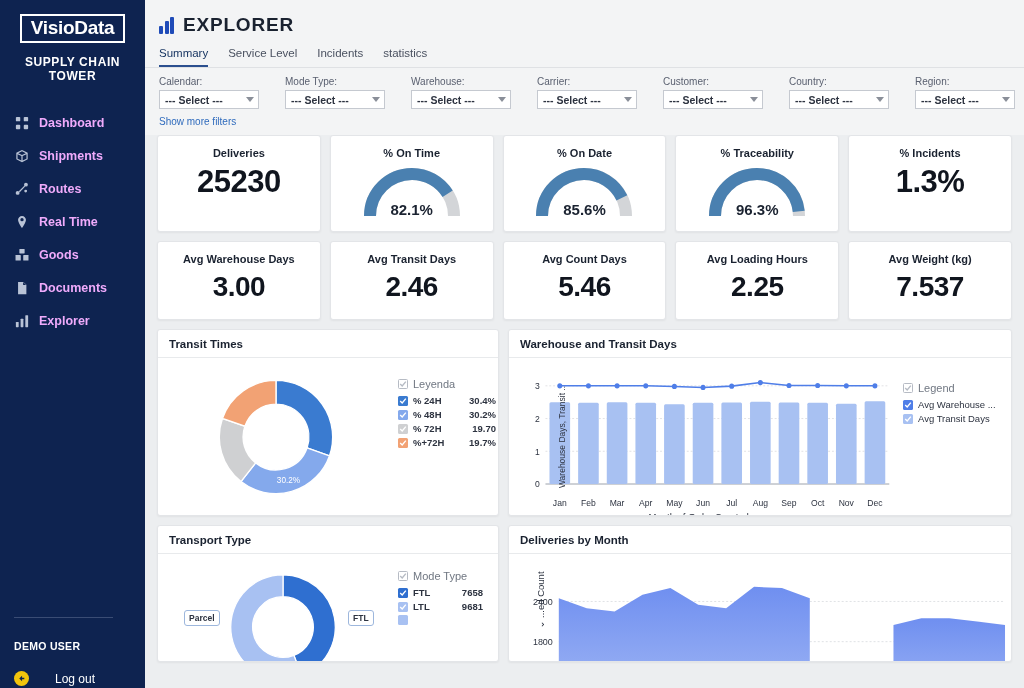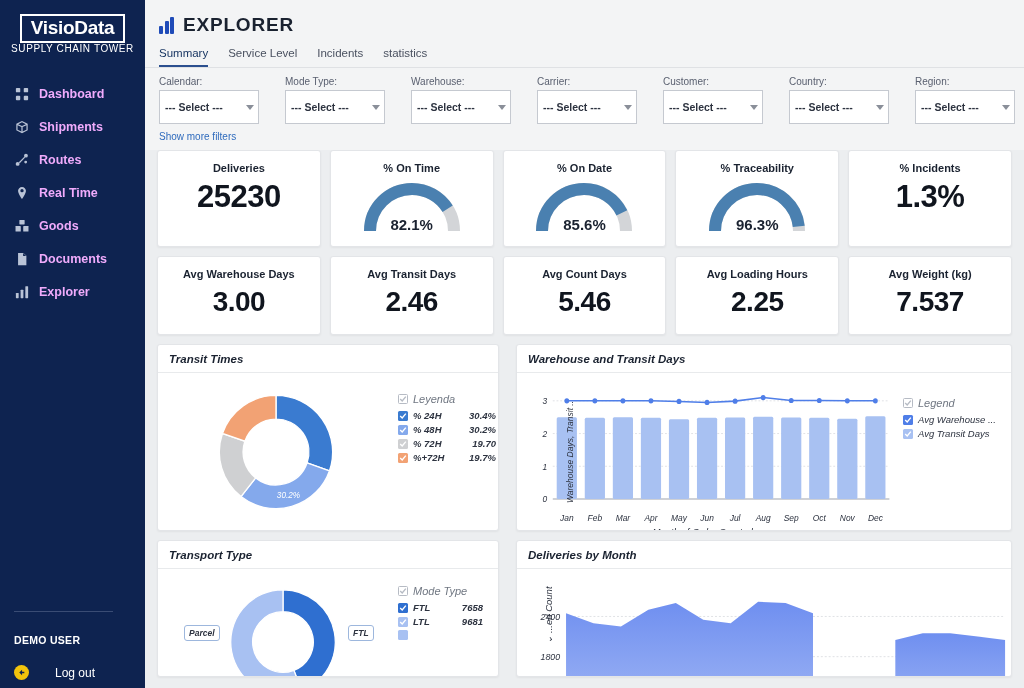--- a/index.html
+++ b/index.html
@@ -22,40 +22,40 @@
   }
   .brand { padding: 14px 0 6px 0; text-align: center; }
   .brand-box {
     display: inline-block;
     border: 2px solid #ffffff;
     padding: 2px 9px 3px 9px;
     font-size: 19px; font-weight: bold; letter-spacing: -0.3px;
     line-height: 1.05;
   }
   .brand-sub {
-    margin-top: 0;
-    font-size: 10px; font-weight: normal; letter-spacing: 0.6px;
+    margin-top: 12px;
+    font-size: 12px; font-weight: bold; letter-spacing: 0.6px;
     color: #ffffff;
   }
   .nav { margin-top: 18px; }
   .nav-item {
     display: flex; align-items: center;
     gap: 10px;
     padding: 8px 0 8px 14px;
     font-size: 12.5px; font-weight: bold;
     color: #f0abfc;
     cursor: pointer;
     height: 33px;
   }
   .nav-ico { width: 15px; height: 15px; display: flex; align-items: center; justify-content: center; flex: 0 0 15px; }
   .nav-ico svg { width: 14px; height: 14px; fill: #b9c3d6; }
 
   .side-foot {
     position: absolute; left: 0; right: 18px; bottom: 0;
-    padding: 0 14px 8px 14px;
+    padding: 0 14px 2px 14px;
   }
   .side-divider { height: 1px; background: #3a4c74; margin: 0 0 22px 0; }
   .demo-user { font-size: 10.5px; font-weight: bold; letter-spacing: 0.3px; margin-bottom: 19px; }
   .logout { display: flex; align-items: center; gap: 26px; cursor: pointer; }
   .logout-ico {
     width: 15px; height: 15px; border-radius: 50%;
     background: #f2c40c;
     display: flex; align-items: center; justify-content: center;
     flex: 0 0 15px;
   }
@@ -78,21 +78,21 @@
   .tab {
     font-size: 11.5px; color: #4a5160; padding-bottom: 6px;
     border-bottom: 2px solid transparent; cursor: pointer; white-space: nowrap;
   }
   .tab.active { color: #12305e; border-bottom-color: #2b4f8e; font-weight: normal; }
 
   .filters { display: flex; padding: 8px 0 0 14px; gap: 0; justify-content: space-between; }
   .filter { width: 109px; }
   .filter-label { font-size: 10px; color: #5a6070; margin-bottom: 3px; }
   .select {
-    width: 100px; height: 34px; background: #ffffff;
+    width: 100px; height: 19px; background: #ffffff;
     border: 1px solid #c5c9d0;
     display: flex; align-items: center; justify-content: space-between;
     padding: 0 4px 0 5px;
     font-size: 10.5px; color: #2d3340; font-weight: bold;
     cursor: pointer;
   }
   .caret { width: 0; height: 0; border-left: 4px solid transparent; border-right: 4px solid transparent; border-top: 5px solid #8a8f99; }
   .morefilters {
     font-size: 10px; color: #2f6bbd; padding: 7px 0 8px 14px; cursor: pointer;
   }
@@ -113,21 +113,21 @@
   .kpi-big { font-size: 31px; font-weight: bold; color: #10151e; letter-spacing: -0.5px; line-height: 1.35; }
   .kpi-row-2 .kpi-big { font-size: 28px; line-height: 1.45; }
 
   .gauge { position: relative; width: 104px; height: 54px; margin-top: 5px; }
   .gauge svg { display: block; }
   .gauge-val {
     position: absolute; left: 0; right: 0; bottom: 2px; text-align: center;
     font-size: 15px; font-weight: bold; color: #1a2230;
   }
 
-  .panel-row { display: flex; gap: 17px; margin-bottom: 9px; font-style: italic; }
+  .panel-row { display: flex; gap: 9px; margin-bottom: 9px; }
   .panel {
     background: #ffffff; border: 1px solid #e3e5e8; border-radius: 3px;
     box-shadow: 0 1px 2px rgba(0,0,0,0.05);
     display: flex; flex-direction: column; overflow: hidden;
   }
   .panel-head {
     padding: 8px 11px 7px 11px; border-bottom: 1px solid #e8eaec;
     font-size: 11.5px; font-weight: bold; color: #1a2230;
   }
   .panel-body { flex: 1; display: flex; position: relative; overflow: hidden; }

